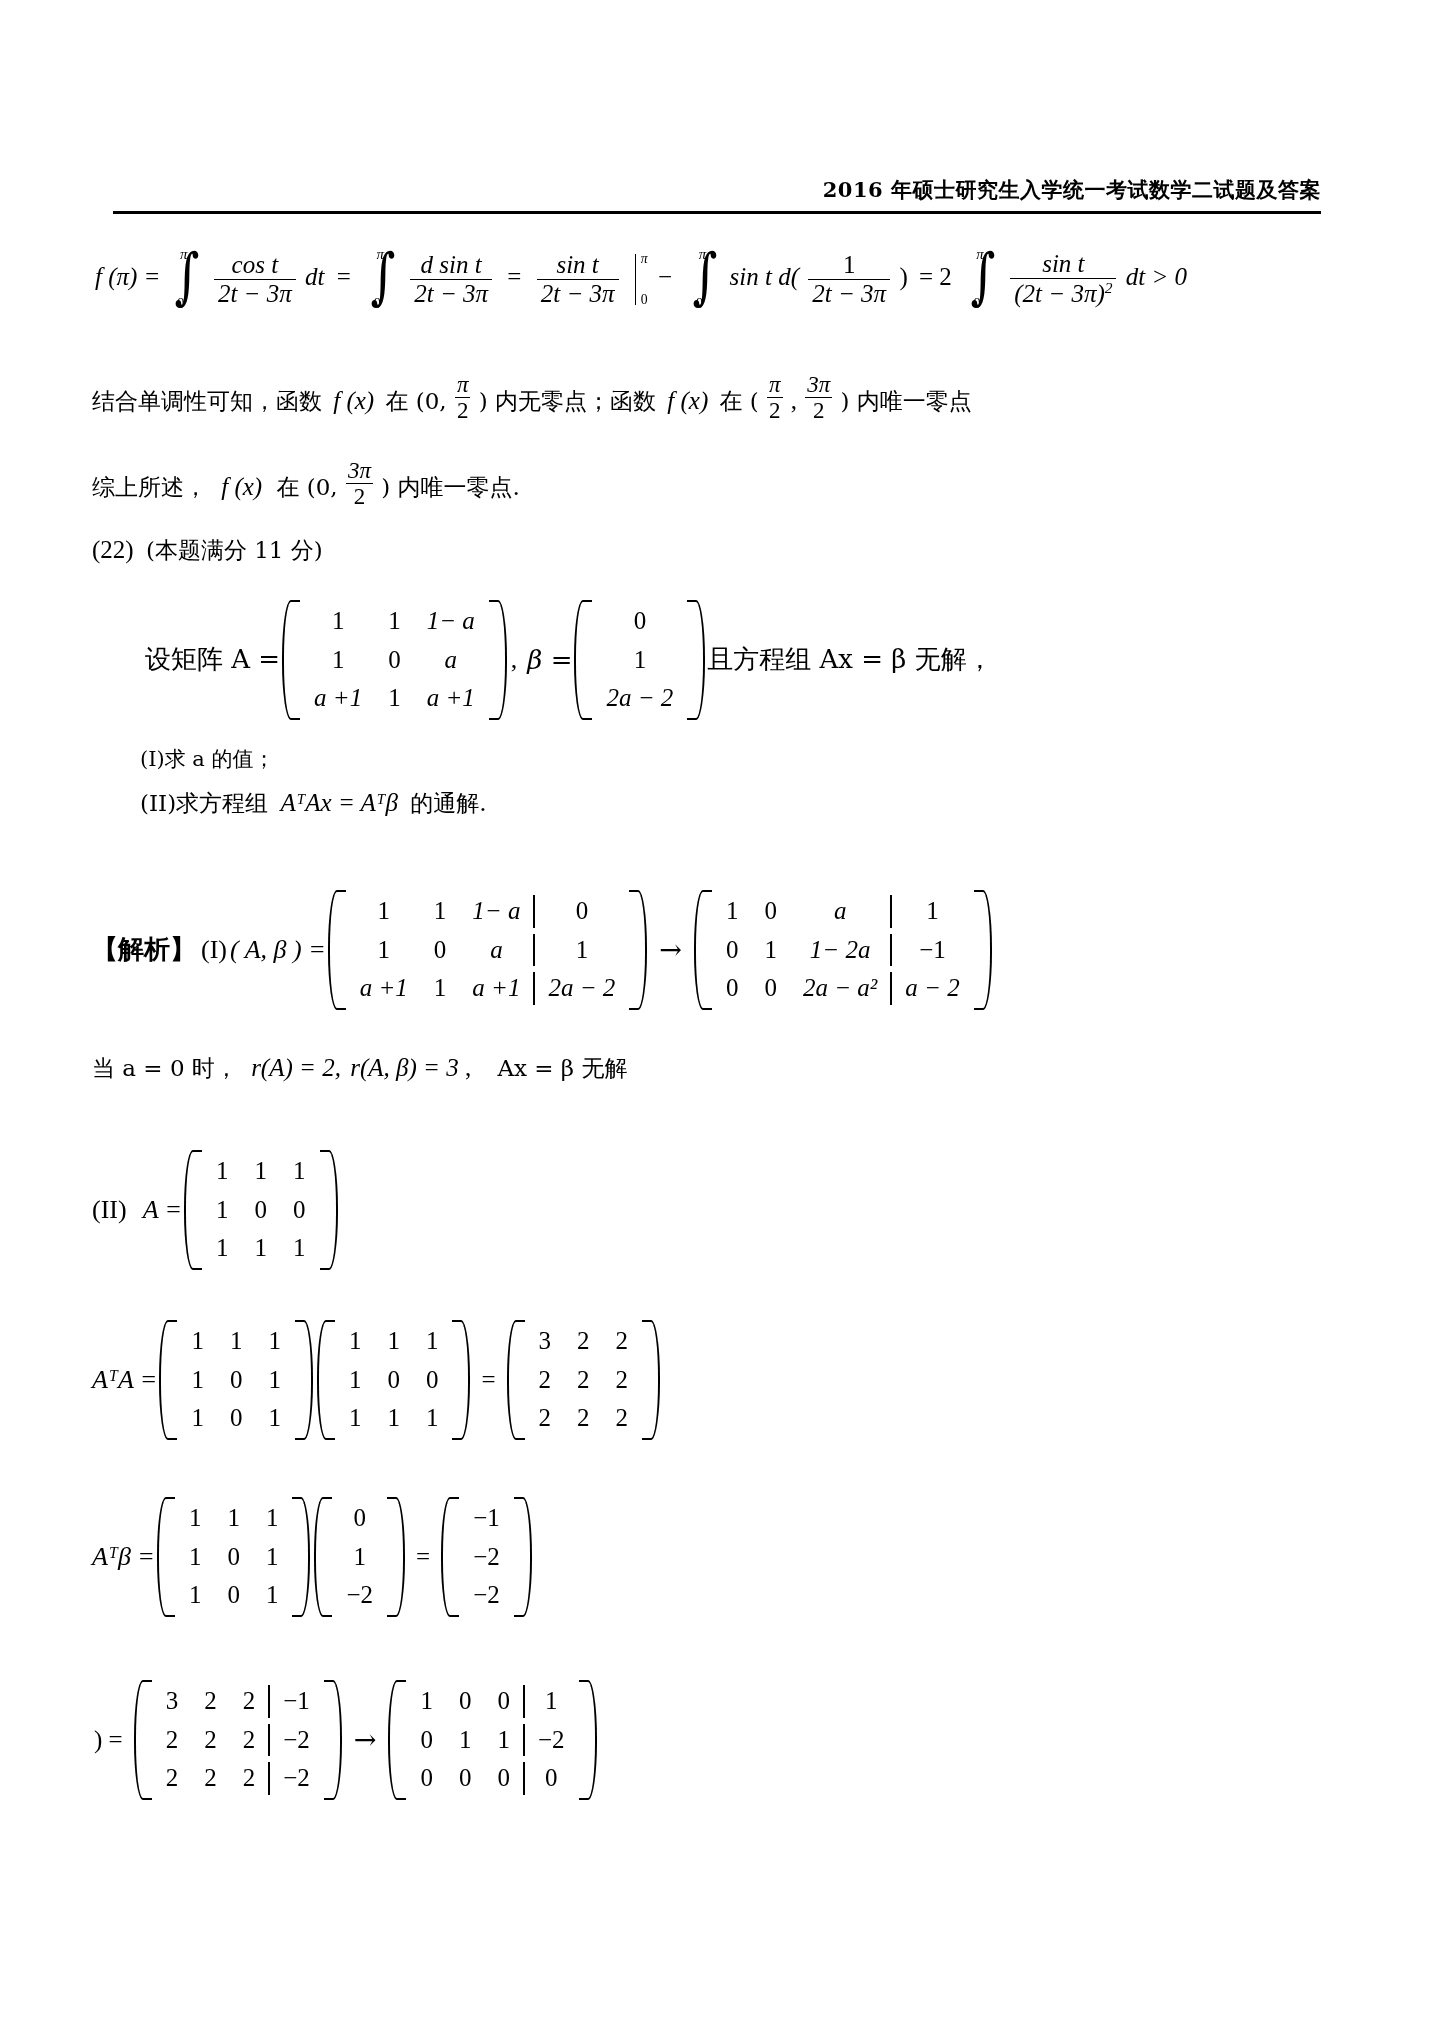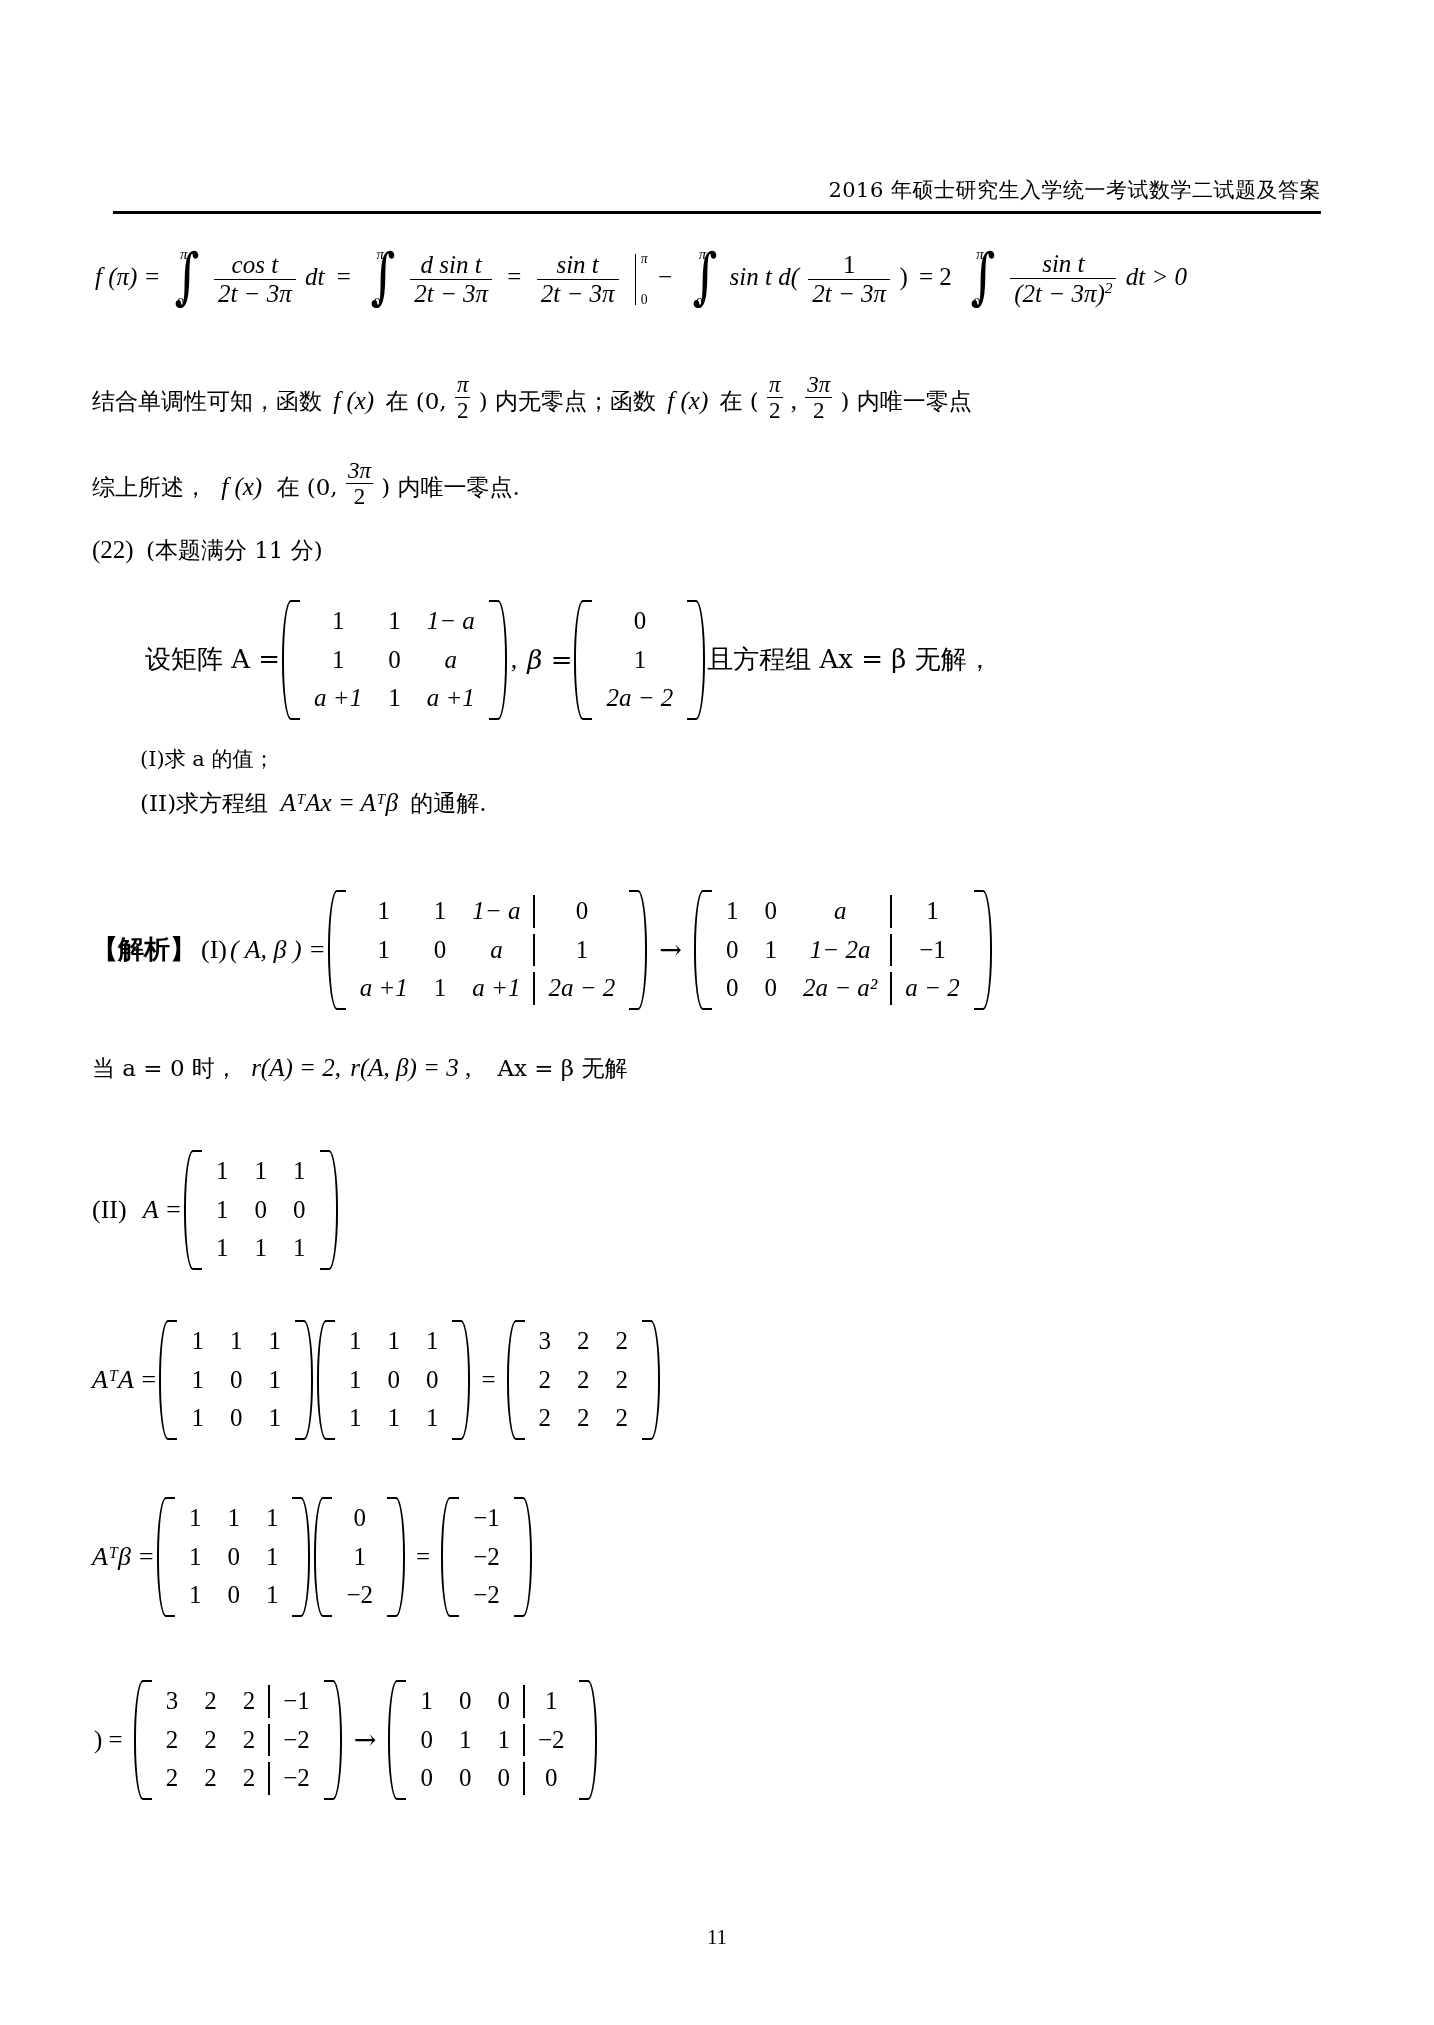--- a/index.html
+++ b/index.html
@@ -13,20 +13,21 @@
   }
   .page { position:absolute; left:0; top:0; width:1434px; height:2025px; }
 
   
   .header {
     position:absolute; left:113px; top:176px; width:1208px;
     text-align:right;
     font-size:21px;
     font-family:"DejaVu Serif", serif;
     letter-spacing:0.5px;
+    font-weight:bold;
   }
   .header-rule {
     position:absolute; left:113px; top:211px; width:1208px; height:0;
     border-top:3px solid #000;
   }
 
   
   .line { position:absolute; white-space:nowrap; }
   .cn { font-family:"DejaVu Serif", serif; font-size:23px; }
   .mi { font-style:italic; font-family:"Liberation Serif", serif; }
@@ -432,15 +433,14 @@
         <span>0</span>
           <span>0</span>
           <span>0</span>
           <span class="vline" style="padding:0;"></span>
           <span>0</span>
       </span>
       <span class="par-r"></span>
     </span>
   </div>
 
-  <div class="pagenum">11</div>
 
 </div>
 
 </body></html>

